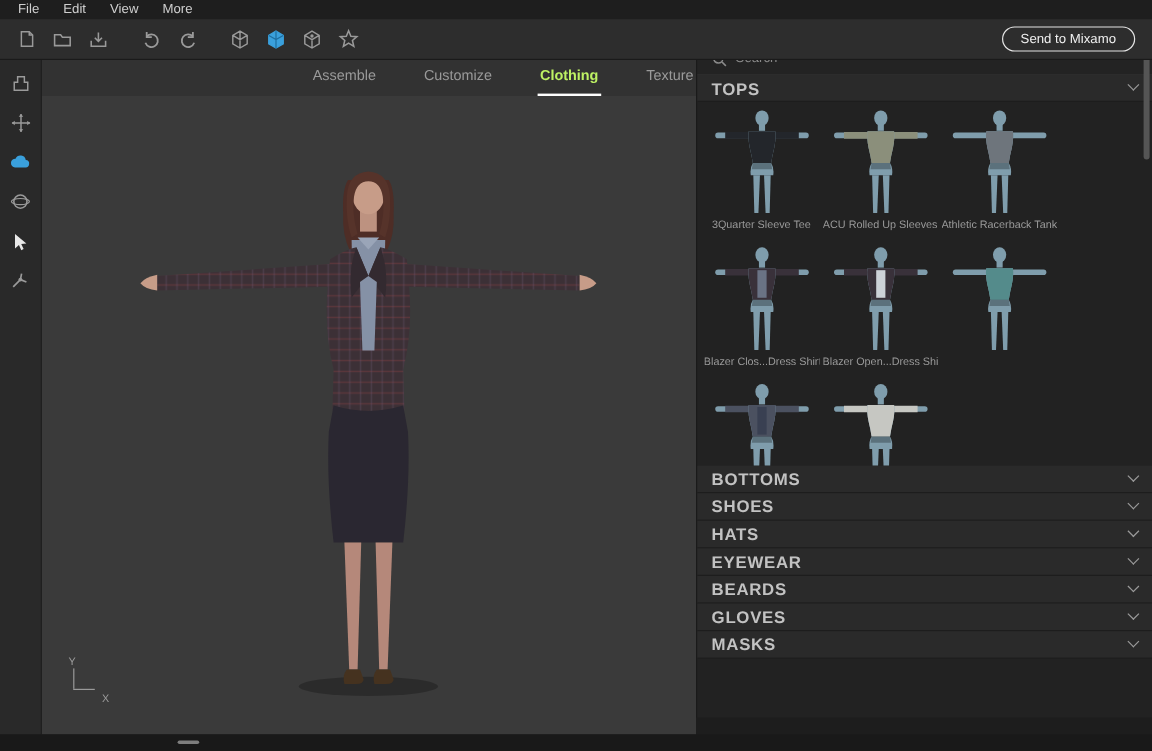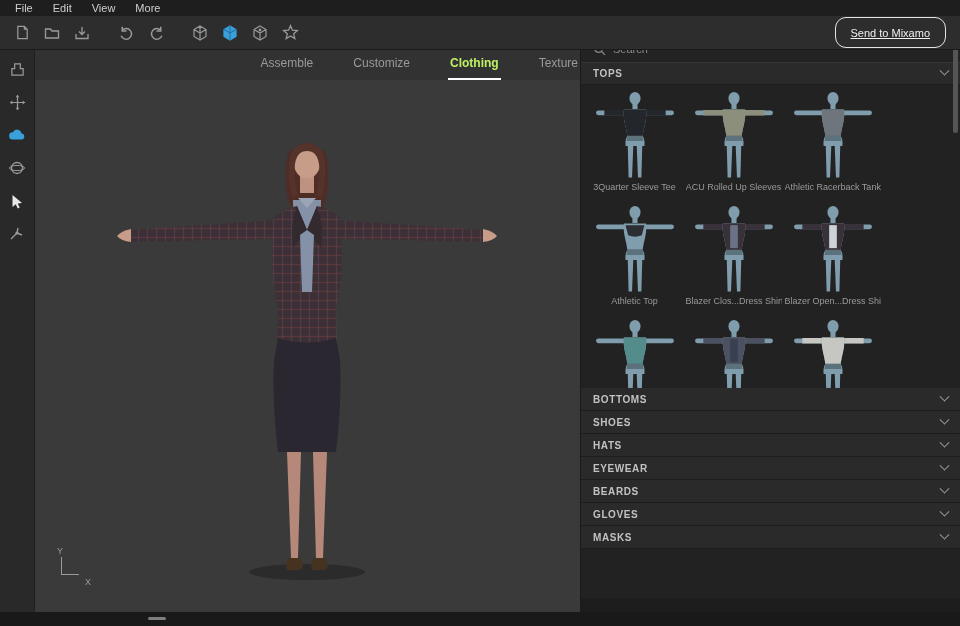--- a/index.html
+++ b/index.html
@@ -11,23 +11,23 @@
     background:#1e1e1e; display:flex; align-items:center; gap:2px; padding-left:6px; z-index:5; }
   .menubar .mitem { color:#cfcfcf; font-size:11px; padding:0 9px; cursor:default; }
 
   
   .toolbar { position:absolute; top:16px; left:0; width:960px; height:34px;
     background:#2d2d2d; border-bottom:1px solid #1a1a1a; display:flex; align-items:center; z-index:5; }
   .tgroup { display:flex; align-items:center; gap:6px; padding:0 10px; }
   .tbtn { width:24px; height:24px; display:flex; align-items:center; justify-content:center; border-radius:3px; }
   .tbtn svg { display:block; }
   .toolbar-right { margin-left:auto; display:flex; gap:8px; padding-right:14px; }
-  .pill { height:31px; border:1px solid #e4e4e4; border-radius:11px; background:transparent;
+  .pill { height:21px; border:1px solid #e4e4e4; border-radius:11px; background:transparent;
     color:#f0f0f0; font-size:11px; padding:0 15px; display:flex; align-items:center;
-    font-family:inherit; white-space:nowrap;text-decoration:underline; }
+    font-family:inherit; white-space:nowrap; }
 
   
   .sidebar { position:absolute; top:50px; left:0; width:35px; height:562px;
     background:#292929; border-right:1px solid #1f1f1f; display:flex; flex-direction:column;
     align-items:center; padding-top:8px; gap:11px; z-index:4; }
   .sbtn { width:22px; height:22px; display:flex; align-items:center; justify-content:center; }
 
   
   .viewport { position:absolute; top:50px; left:35px; width:545px; height:562px; background:#3a3a3a; }
   .tabbar { position:absolute; top:0; left:0; width:100%; height:30px; background:#323232;
@@ -45,21 +45,21 @@
   .panel { position:absolute; top:36px; left:580px; width:380px; height:562px;
     background:#222222; border-left:1px solid #1a1a1a; overflow:hidden; }
   .search-row { height:27px; display:flex; align-items:center; gap:7px; padding-left:12px;
     border-bottom:1px solid #343434; background:#232323; }
   .search-input { background:transparent; border:none; outline:none; color:#bbbbbb;
     font-size:11px; font-family:inherit; width:260px; }
   .search-input::placeholder { color:#8a8a8a; }
   .sec-header { height:23px; background:#2a2a2a; border-bottom:1px solid #1d1d1d;
     display:flex; align-items:center; padding:0 12px; }
   .sec-header.first { height:22px; }
-  .sec-label { color:#c2c2c2; font-size:10px; font-weight:bold; letter-spacing:.6px; }
+  .sec-label { color:#c2c2c2; font-size:14px; font-weight:bold; letter-spacing:.6px; }
   .chev { margin-left:auto; width:7px; height:7px; border-right:1.5px solid #9a9a9a;
     border-bottom:1.5px solid #9a9a9a; transform:rotate(45deg) translate(-2px,-2px); }
   .tops-body { height:303px; overflow:hidden; display:grid;
     grid-template-columns:99px 99px 99px; grid-auto-rows:106px; row-gap:8px; padding:4px 0 0 4px; }
   .cell { display:flex; flex-direction:column; align-items:center; }
   .thumb { width:92px; height:92px; }
   .thumb-label { width:96px; color:#9a9a9a; font-size:9px; text-align:center;
     white-space:nowrap; overflow:hidden; margin-top:1px; }
   .scrollbar { position:absolute; right:2px; top:2px; width:5px; height:558px; }
   .scroll-thumb { position:absolute; top:0; width:5px; height:95px; background:#555; border-radius:3px; }
@@ -285,26 +285,20 @@
         </svg>
       <div class="thumb-label">ACU Rolled Up Sleeves</div>
     </div>
     <div class="cell">
       <svg class="thumb" viewBox="0 0 100 108" style="--torso: #6e757c;">
           <use href="#mann"></use>
         </svg>
       <div class="thumb-label">Athletic Racerback Tank</div>
     </div>
     <div class="cell">
-      <svg class="thumb" viewBox="0 0 100 108" style="--bra: #2b2e33;">
-          <use href="#mann"></use>
-        </svg>
-      <div class="thumb-label">Athletic Top</div>
-    </div>
-    <div class="cell">
       <svg class="thumb" viewBox="0 0 100 108" style="--torso: #39313a; --sleeves: #39313a; --center: #6a7385;">
           <use href="#mann"></use>
         </svg>
       <div class="thumb-label">Blazer Clos...Dress Shirt</div>
     </div>
     <div class="cell">
       <svg class="thumb" viewBox="0 0 100 108" style="--torso: #39313a; --sleeves: #39313a; --center: #cdd2d8;">
           <use href="#mann"></use>
         </svg>
       <div class="thumb-label">Blazer Open...Dress Shirt</div>

